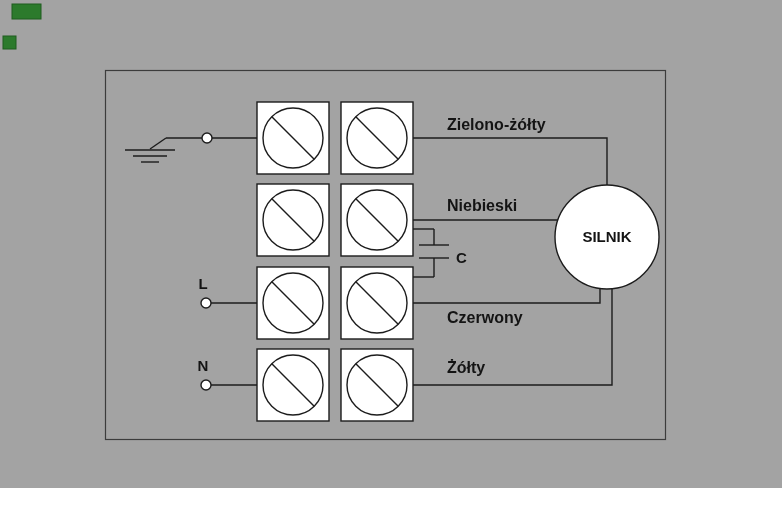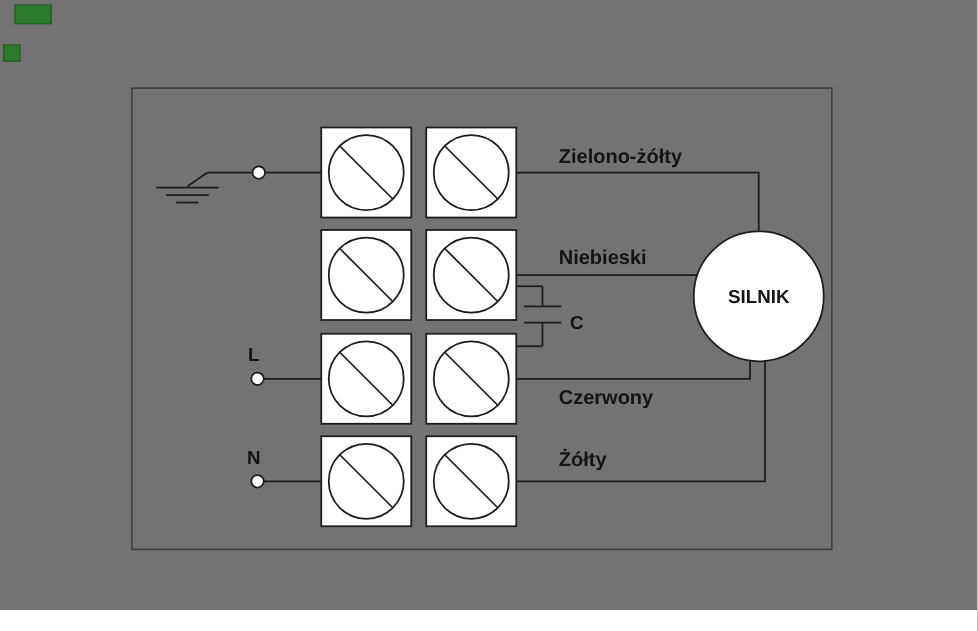--- a/index.html
+++ b/index.html
@@ -4,21 +4,21 @@
 <style>
   html, body {
     margin: 0;
     padding: 0;
     background: #ffffff;
   }
   .stage {
     position: relative;
     width: 782px;
     height: 488px;
-    background: #737373;
+    background: #a3a3a3;
     overflow: hidden;
     font-family: "Liberation Sans", "DejaVu Sans", sans-serif;
   }
   svg {
     display: block;
   }
   svg text {
     font-family: "Liberation Sans", "DejaVu Sans", sans-serif;
     font-weight: 700;
     fill: #141414;

